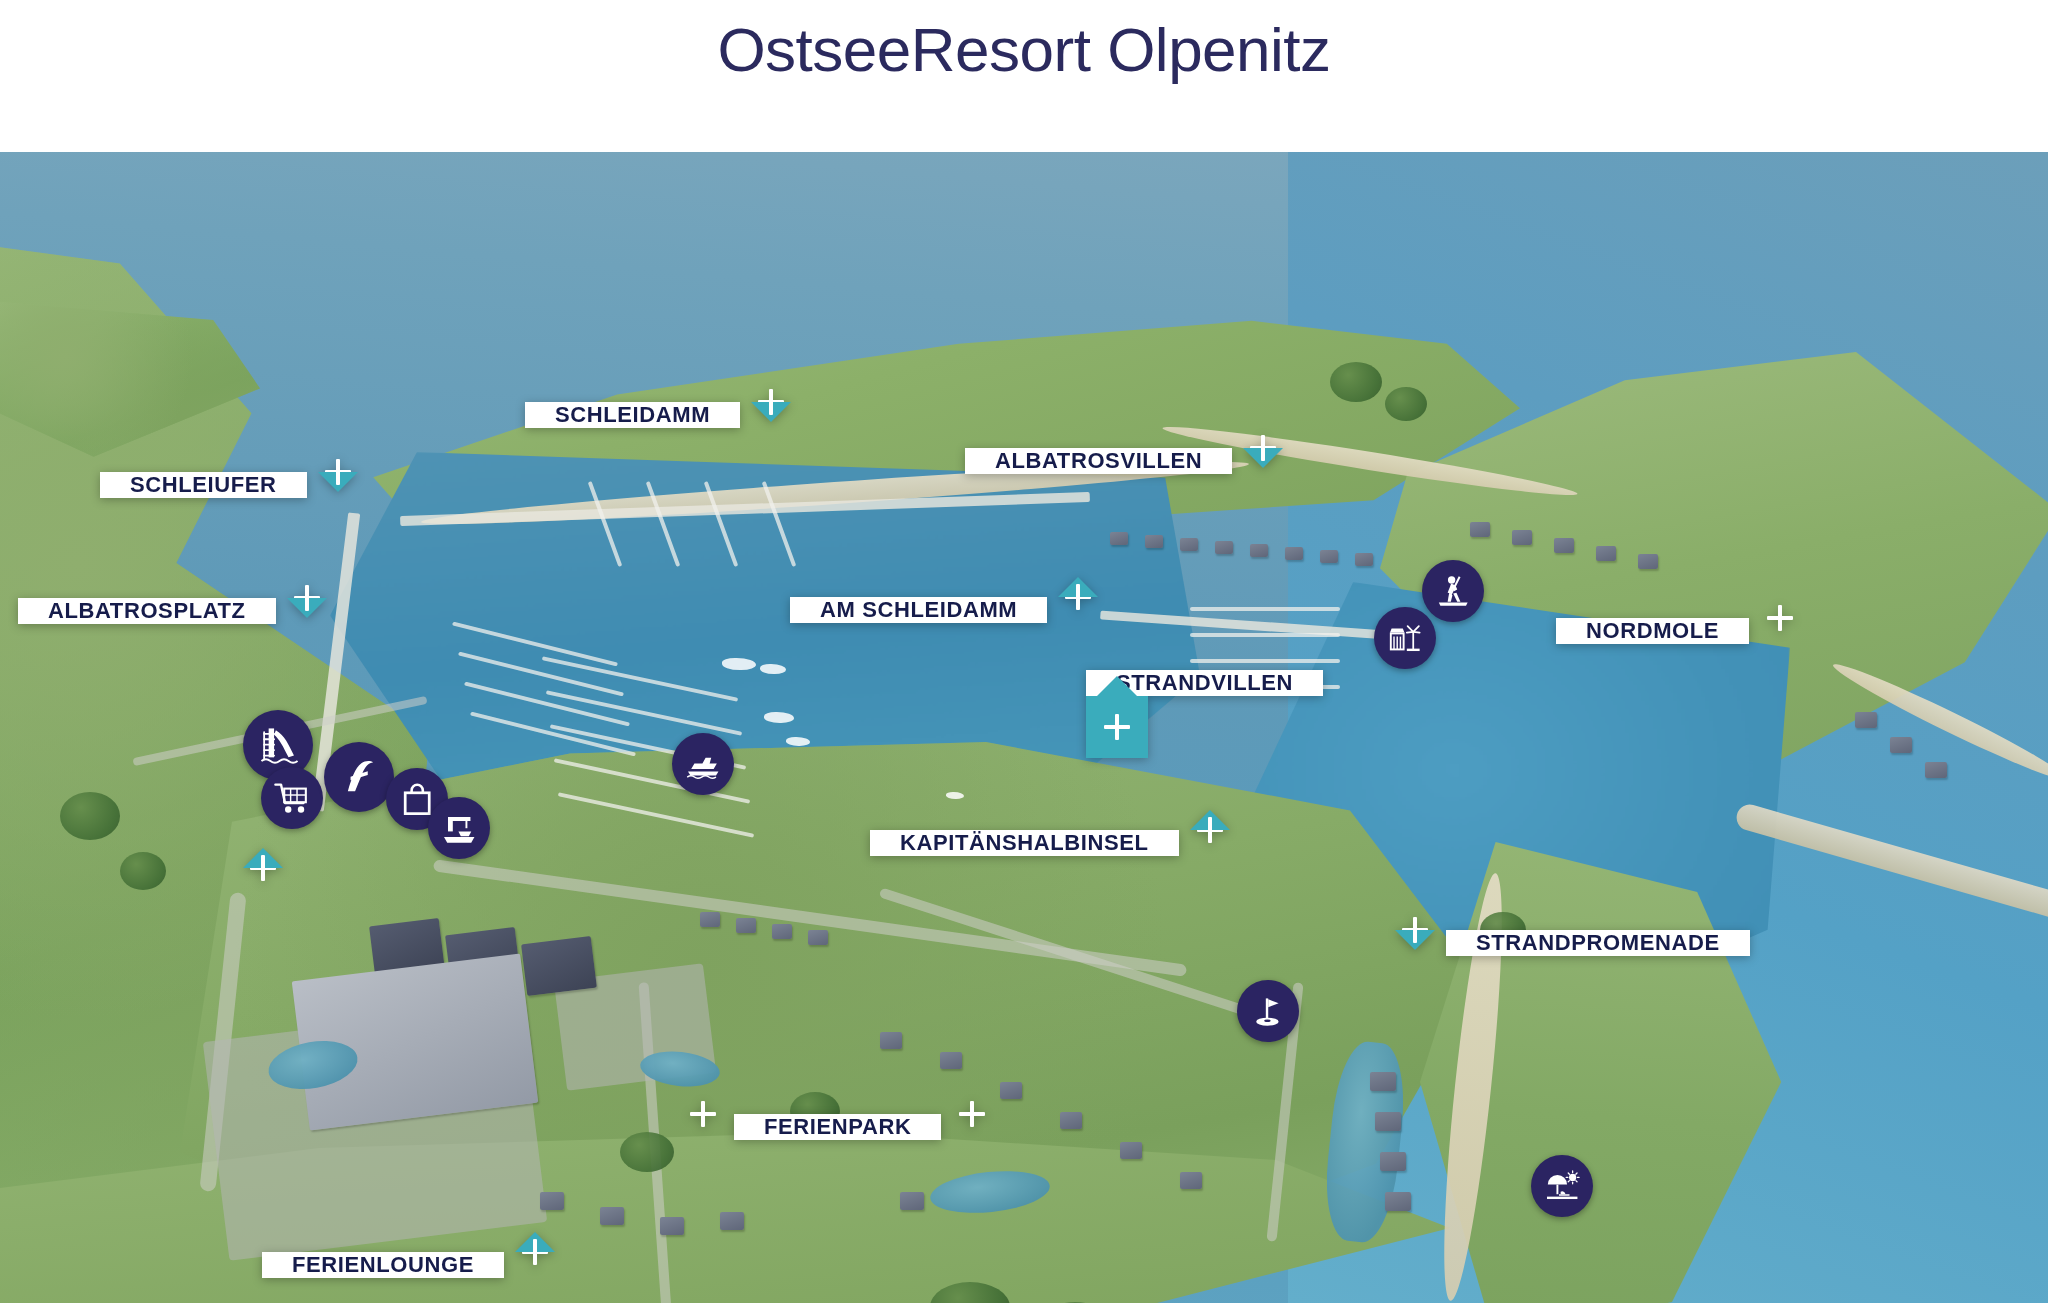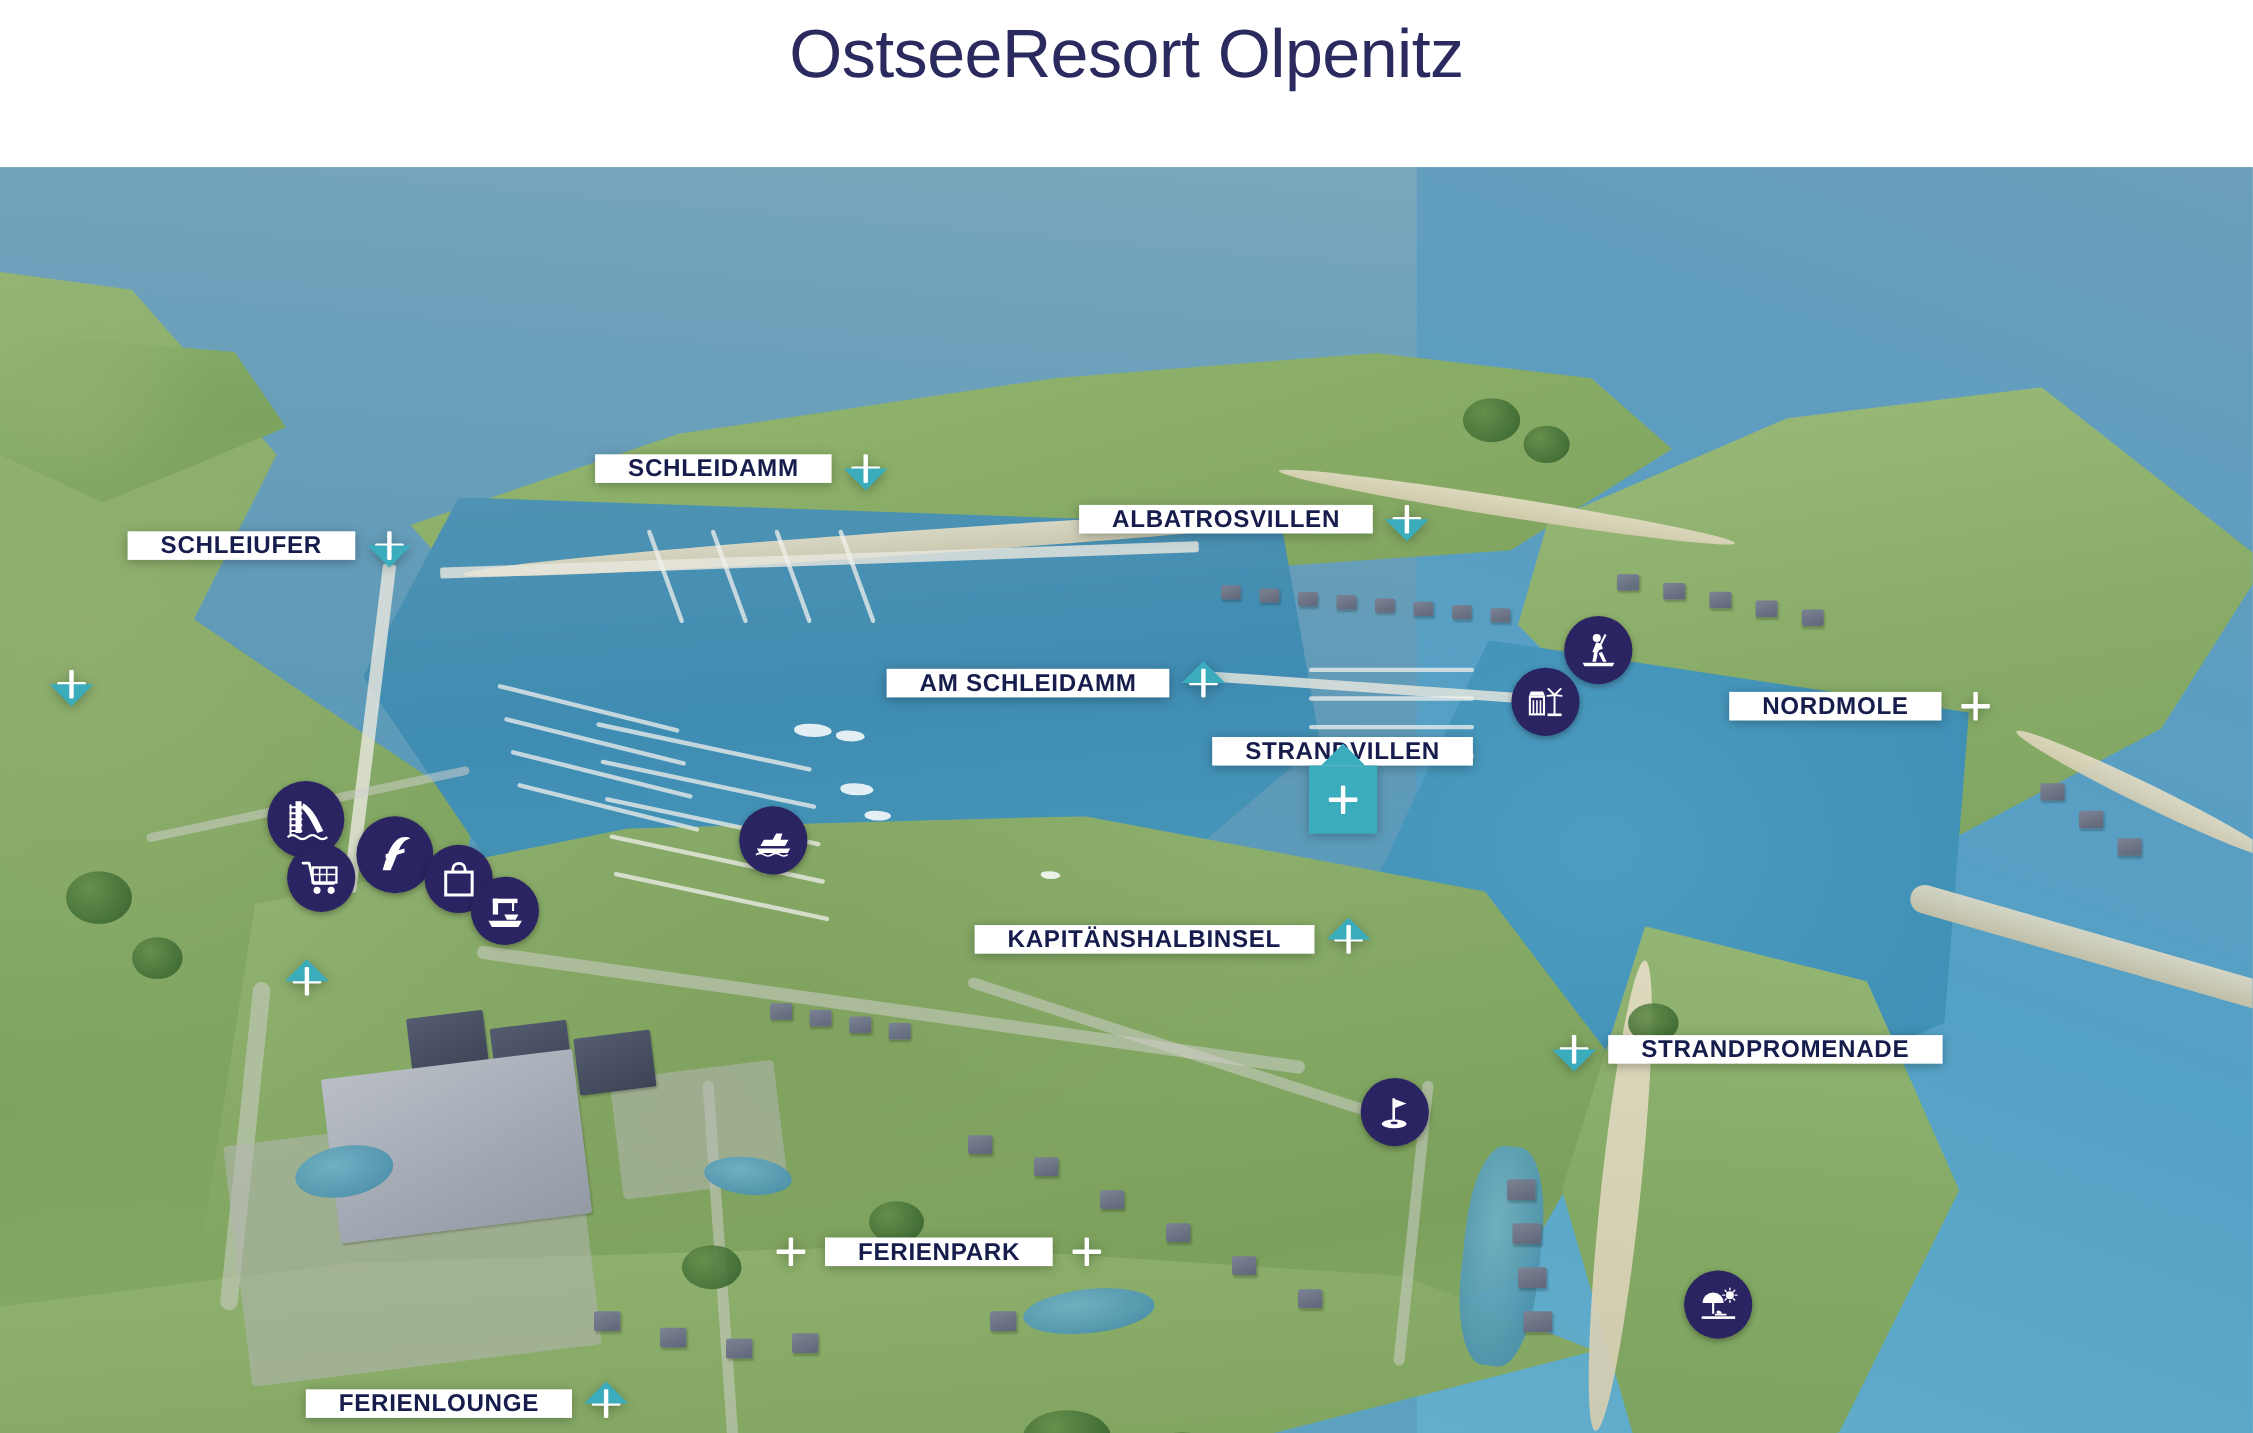--- a/index.html
+++ b/index.html
@@ -149,21 +149,21 @@
     background: radial-gradient(ellipse at 40% 35%, #6fb0c4 0%, #4e93ad 75%);
     opacity:.95;
   }
   .parking {
     position:absolute;
     background: rgba(180,182,180,.55);
     border-radius:4px;
   }
 
   
-  .hotspot { position:absolute; display:flex; align-items:center; height:48px; filter: drop-shadow(0 2px 5px rgba(0,0,0,.28)); margin-left: 16px; }
+  .hotspot { position:absolute; display:flex; align-items:flex-start; height:48px; filter: drop-shadow(0 2px 5px rgba(0,0,0,.28)); }
   .hs-label {
     background:#ffffff;
     display:flex; align-items:center; justify-content:center;
     padding:0 30px;
     font-size:22px; font-weight:700; letter-spacing:.6px;
     color:#161c4b;
     white-space:nowrap;
     font-family:"Liberation Sans", sans-serif;
   }
   .hs-plus {
@@ -467,20 +467,21 @@
     </div>
 
     <div class="hotspot" style="left:965px; top:296px;">
       <div class="hs-label">ALBATROSVILLEN</div>
       <div class="hs-plus">
           <span class="tri down"></span>
         </div>
     </div>
 
     <div class="hotspot" style="left:18px; top:446px;">
+      <div class="hs-label">ALBATROSPLATZ</div>
       <div class="hs-plus">
           <span class="tri down"></span>
         </div>
     </div>
 
     <div class="hotspot" style="left:790px; top:445px;">
       <div class="hs-label">AM SCHLEIDAMM</div>
       <div class="hs-plus">
           <span class="tri up"></span>
         </div>

